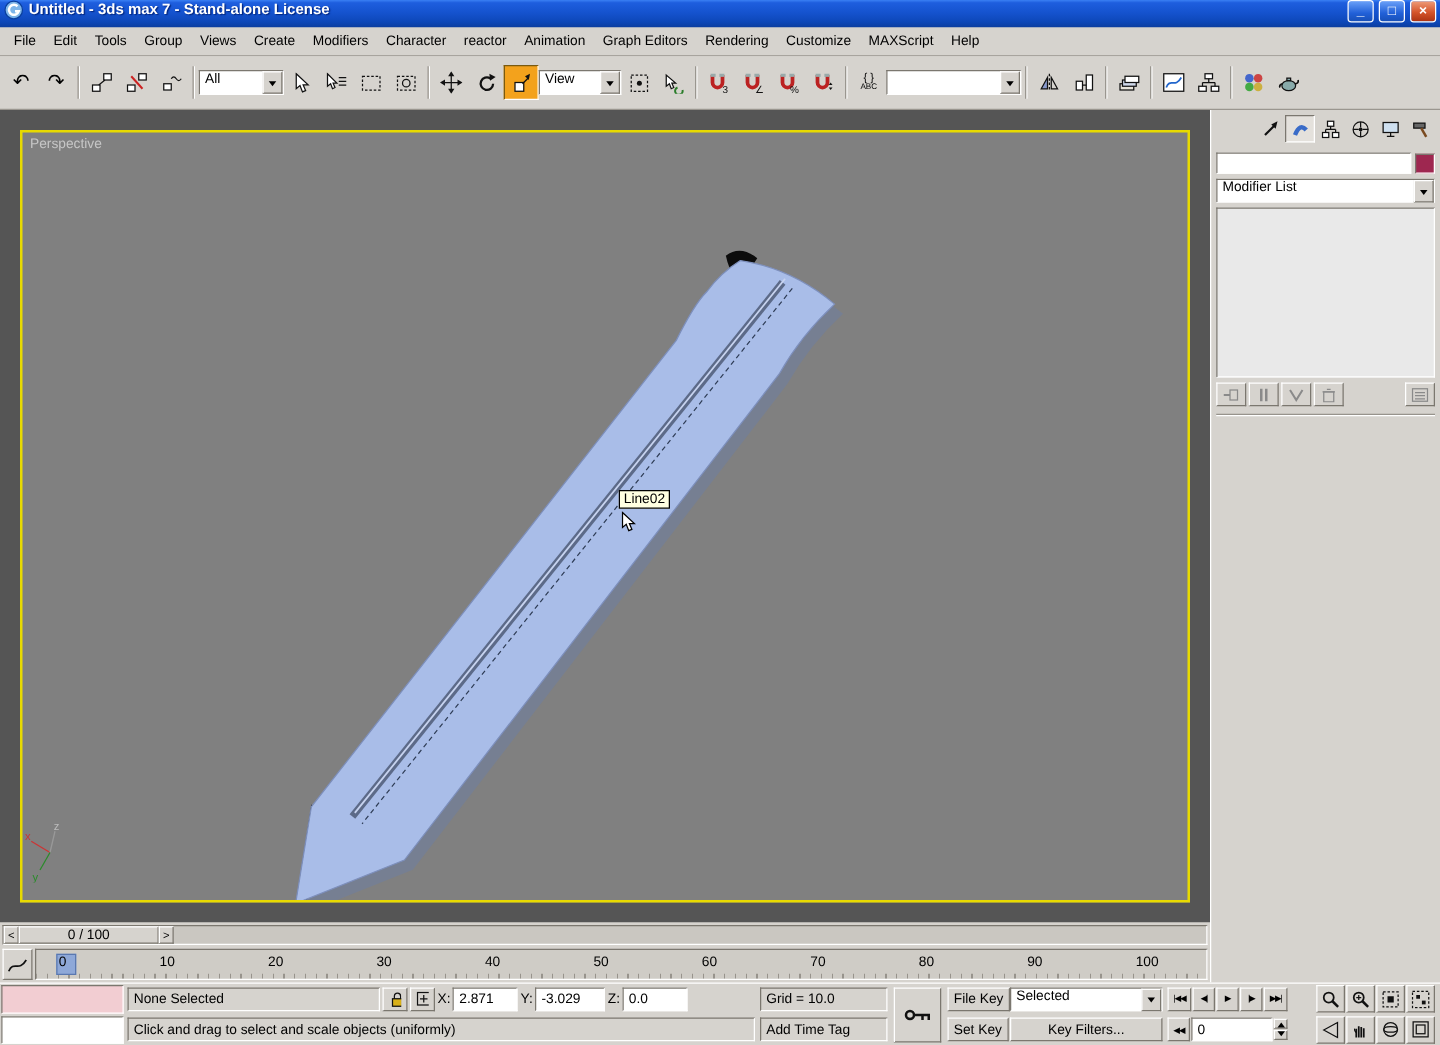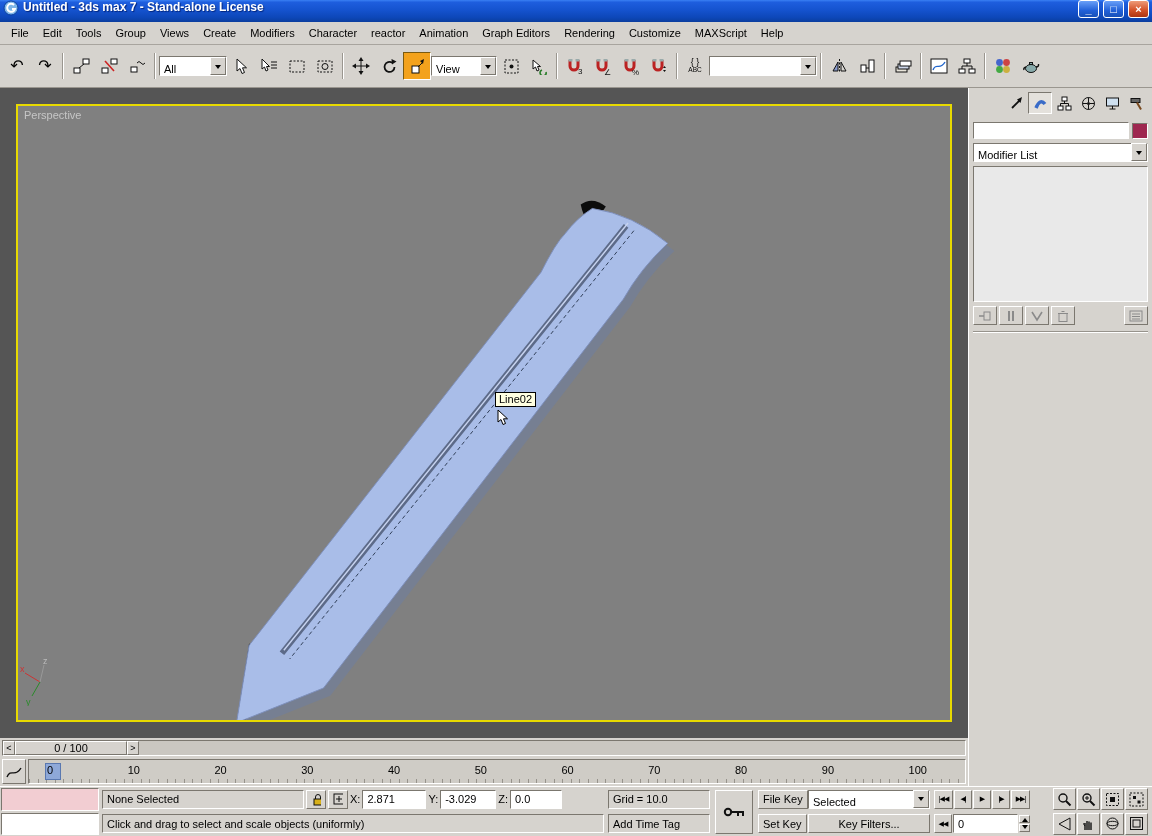--- a/index.html
+++ b/index.html
@@ -24,21 +24,21 @@
   .menu-item{padding:4px 7px;cursor:default}
 
   
   .toolbar{height:43px;flex:0 0 43px;display:flex;align-items:center;padding:0 3px;
     border-bottom:1px solid #9a968f;background:var(--panel_gray,#d6d3ce)}
   .tool{width:28px;height:28px;display:flex;flex-direction:column;align-items:center;justify-content:center;flex:0 0 auto}
   .tool svg{display:block}
   .tool.pressed{background:var(--highlight_orange,#f3a21c);border:1px solid;border-color:#7a5a10 #fff #fff #7a5a10}
   .glyph{font-size:16px;line-height:16px}
   .sep{width:2px;height:26px;border-left:1px solid #9a968f;border-right:1px solid #fff;margin:0 3px;flex:0 0 auto}
-  .dd{background:#fff;height:20px;display:flex;align-items:flex-end;padding-left:4px;flex:0 0 auto;
+  .dd{background:#fff;height:20px;display:flex;align-items:flex-start;padding-left:4px;flex:0 0 auto;
     border:1px solid;border-color:#7b776f #fff #fff #7b776f}
   .dd .arrowbox{margin-left:auto;width:16px;height:18px;background:var(--panel_gray,#d6d3ce);
     border:1px solid;border-color:#fff #7b776f #7b776f #fff;display:flex;align-items:center;justify-content:center}
   .tri-d{width:0;height:0;border:3px solid transparent;border-top:4px solid #000;margin-top:4px}
   .tri-u{width:0;height:0;border:3px solid transparent;border-bottom:4px solid #000;margin-bottom:1px}
   .two-line{display:flex;flex-direction:column;align-items:center;line-height:8px;font-size:9px}
   .two-line .abc{font-size:6.5px}
 
   
   .main{flex:1;display:flex;min-height:0}
@@ -531,21 +531,21 @@
             </svg>
         </div>
         <div class="sbtn" style="width:20px">
           <svg width="12" height="12">
               <rect x="1" y="1" width="10" height="10" fill="none" stroke="#111"></rect>
               <line x1="6" y1="3" x2="6" y2="9" stroke="#111"></line>
               <line x1="3" y1="6" x2="9" y2="6" stroke="#111"></line>
             </svg>
         </div>
         <span>X:</span>
-        <div class="field wfield" style="width:64px">2.871</div>
+        <div class="field wfield" style="width:52px">2.871</div>
         <span>Y:</span>
         <div class="field wfield" style="width:56px">-3.029</div>
         <span>Z:</span>
         <div class="field wfield" style="width:52px">0.0</div>
       </div>
       <div class="srow">
         <div class="field" style="flex:1">Click and drag to select and scale objects (uniformly)</div>
       </div>
     </div>
 

